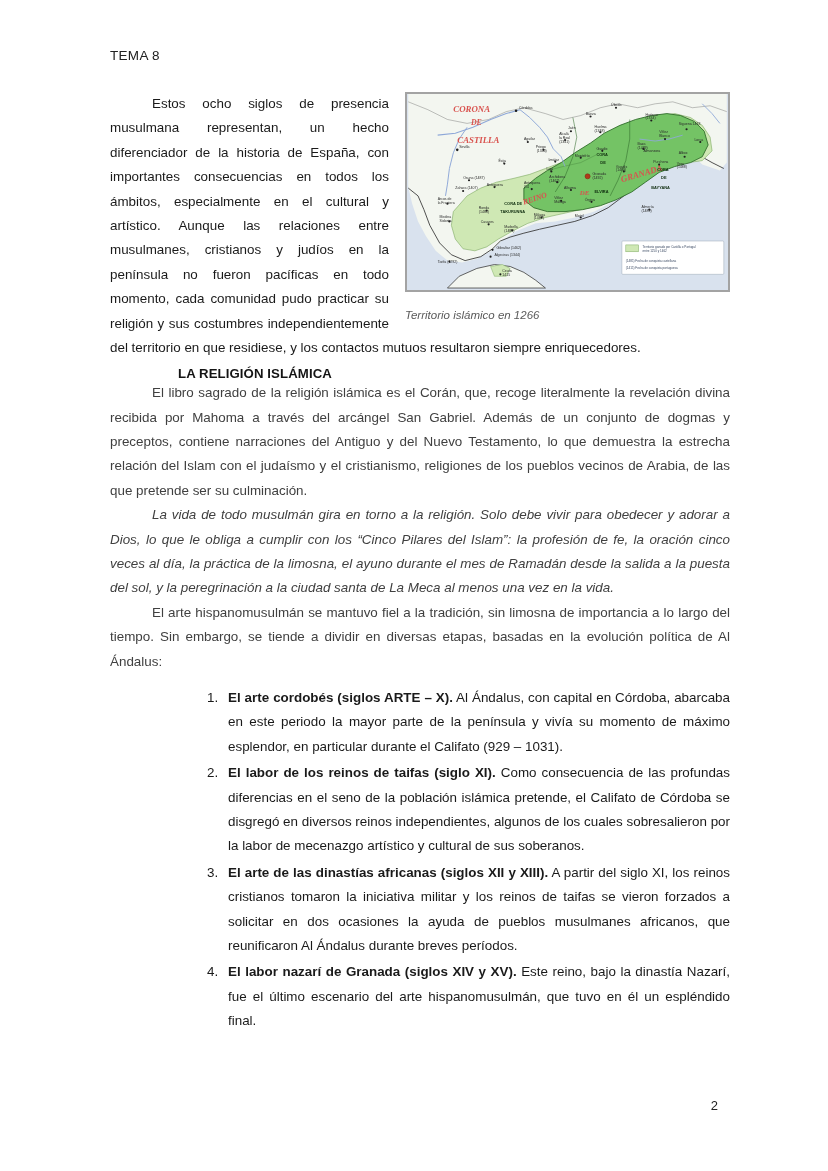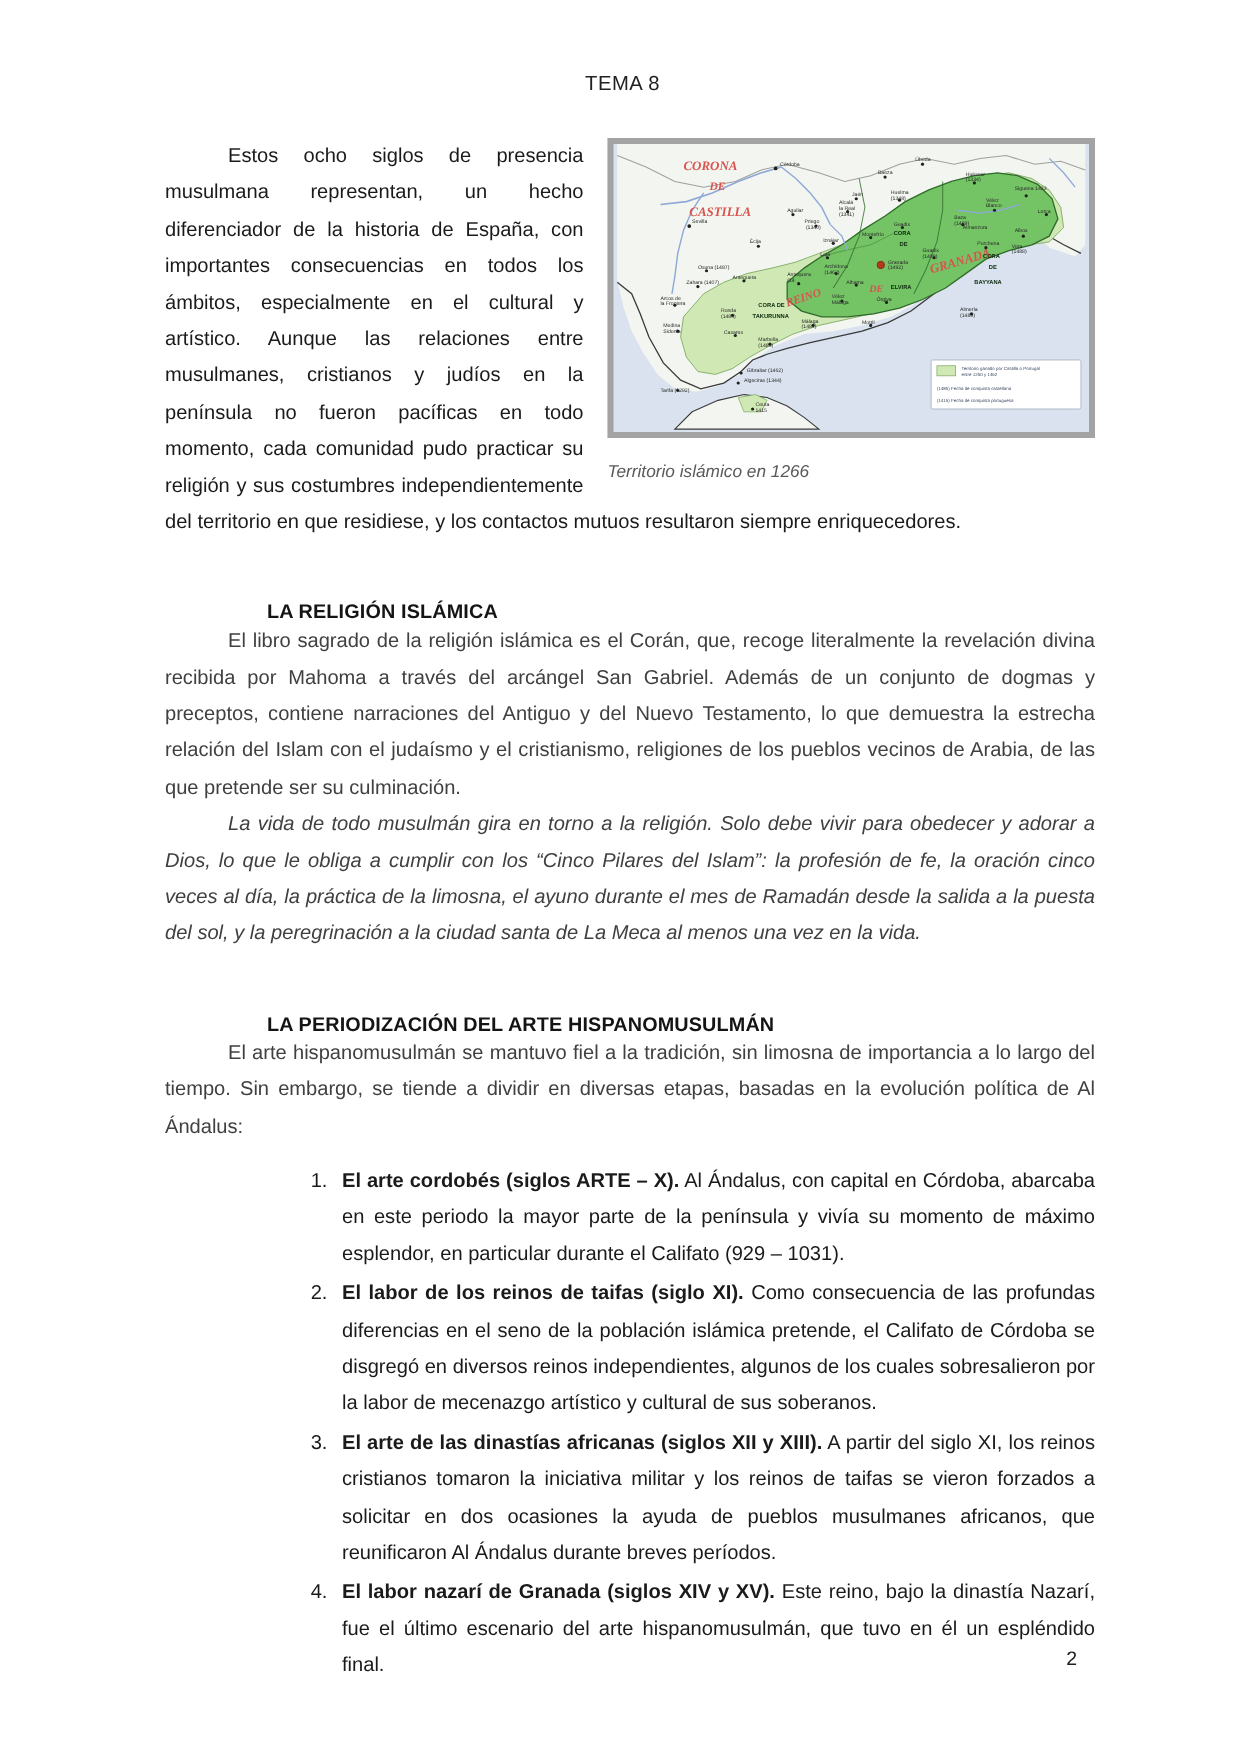--- a/index.html
+++ b/index.html
@@ -19,21 +19,21 @@
     width: 828px;
     height: 1171px;
     padding: 0;
   }
   
   .header {
     position: absolute;
     top: 48px;
     left: 110px;
     right: 108px;
-    text-align: center;
+    text-align: left;
     font-size: 13.5px;
     letter-spacing: 0.3px;
     color: #222;
   }
   
   .content {
     position: absolute;
     top: 92px;
     left: 110px;
     width: 620px;
@@ -44,21 +44,21 @@
     min-height: 240px;
   }
   .figure {
     float: right;
     width: 325px;
     margin: 0 0 6px 16px;
   }
   .map-frame {
     width: 325px;
     height: 200px;
-    border: 4px solid #a3a3a3;
+    border: 2px solid #a3a3a3;
     background: #d9e2ee;
     position: relative;
     overflow: hidden;
   }
   .map-frame svg { display:block; width:100%; height:100%; }
   .fig-caption {
     margin-top: 17px;
     font-size: 11.5px;
     font-style: italic;
     color: #5a5a5a;
@@ -75,21 +75,21 @@
   }
   .intro-text {
     font-size: 13.4px;
     line-height: 1.82;
     text-align: justify;
     text-indent: 42px;
   }
   h2.heading {
     font-size: 13.2px;
     font-weight: bold;
-    margin: 40px 0 0 0;
+    margin: 6px 0 0 0;
     padding-left: 68px;
     letter-spacing: 0.1px;
     color: #141414;
   }
   .para-gap { margin-top: 16px; }
   .para-gap-lg { margin-top: 18px; font-style: italic; }
 
   ol.etapas {
     margin: 12px 0 0 0;
     padding-left: 112px;
@@ -326,21 +326,20 @@
         <figcaption class="fig-caption">Territorio islámico en 1266</figcaption>
       </figure>
 
       <div class="intro-text">Estos ocho siglos de presencia musulmana representan, un hecho diferenciador de la historia de España, con importantes consecuencias en todos los ámbitos, especialmente en el cultural y artístico. Aunque las relaciones entre musulmanes, cristianos y judíos en la península no fueron pacíficas en todo momento, cada comunidad pudo practicar su religión y sus costumbres independientemente del territorio en que residiese, y los contactos mutuos resultaron siempre enriquecedores.</div>
     </div>
 
     <h2 class="heading">LA RELIGIÓN ISLÁMICA</h2>
     <p class="body para-gap">El libro sagrado de la religión islámica es el Corán, que, recoge literalmente la revelación divina recibida por Mahoma a través del arcángel San Gabriel. Además de un conjunto de dogmas y preceptos, contiene narraciones del Antiguo y del Nuevo Testamento, lo que demuestra la estrecha relación del Islam con el judaísmo y el cristianismo, religiones de los pueblos vecinos de Arabia, de las que pretende ser su culminación.</p>
     <p class="body para-gap-lg">La vida de todo musulmán gira en torno a la religión. Solo debe vivir para obedecer y adorar a Dios, lo que le obliga a cumplir con los “Cinco Pilares del Islam”: la profesión de fe, la oración cinco veces al día, la práctica de la limosna, el ayuno durante el mes de Ramadán desde la salida a la puesta del sol, y la peregrinación a la ciudad santa de La Meca al menos una vez en la vida.</p>
 
-    <h2 class="heading">LA PERIODIZACIÓN DEL ARTE HISPANOMUSULMÁN</h2>
     <p class="body para-gap">El arte hispanomusulmán se mantuvo fiel a la tradición, sin limosna de importancia a lo largo del tiempo. Sin embargo, se tiende a dividir en diversas etapas, basadas en la evolución política de Al Ándalus:</p>
 
     <ol class="etapas">
       <li>
         <b>El arte cordobés (siglos ARTE – X).</b><span> Al Ándalus, con capital en Córdoba, abarcaba en este periodo la mayor parte de la península y vivía su momento de máximo esplendor, en particular durante el Califato (929 – 1031).</span>
       </li>
       <li>
         <b>El labor de los reinos de taifas (siglo XI).</b><span> Como consecuencia de las profundas diferencias en el seno de la población islámica pretende, el Califato de Córdoba se disgregó en diversos reinos independientes, algunos de los cuales sobresalieron por la labor de mecenazgo artístico y cultural de sus soberanos.</span>
       </li>
       <li>

